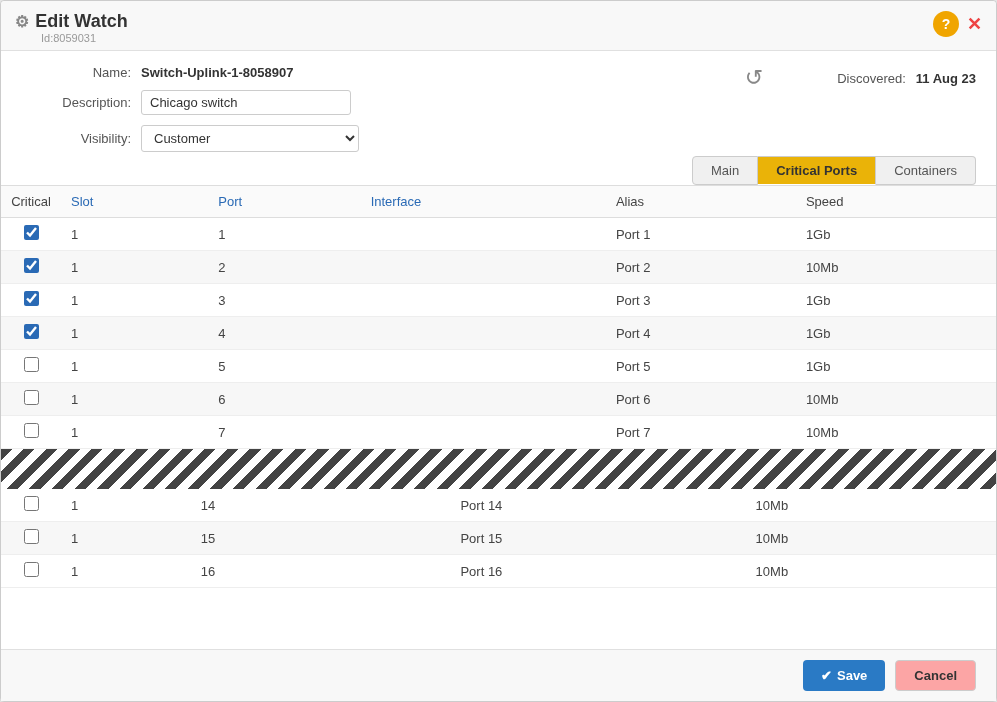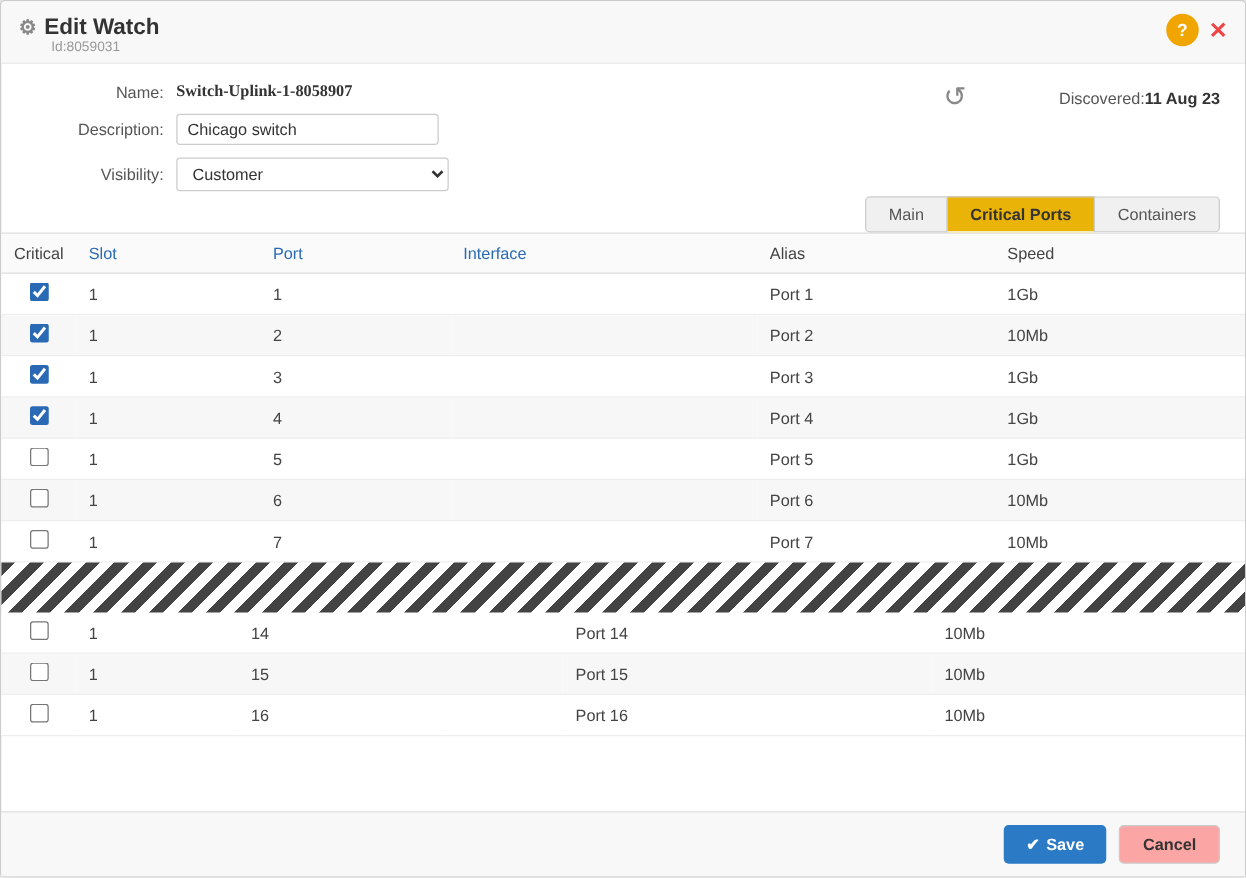--- a/index.html
+++ b/index.html
@@ -83,21 +83,20 @@
     }
     .form-label {
       width: 110px;
       text-align: right;
       color: #555;
       font-weight: normal;
     }
     .form-value {
       font-weight: bold;
       color: #333;
-      font-family: Liberation Serif, serif;
     }
     .form-input {
       border: 1px solid #ccc;
       border-radius: 3px;
       padding: 4px 8px;
       font-size: 13px;
       width: 210px;
       color: #333;
     }
     .form-select {
@@ -106,20 +105,21 @@
       padding: 4px 8px;
       font-size: 13px;
       width: 218px;
       color: #333;
       background: #fff;
     }
     .discovered-area {
       display: flex;
       align-items: center;
       margin-left: 60px;
+      gap: 10px;
     }
     .discovered-label {
       color: #555;
     }
     .discovered-value {
       font-weight: bold;
       color: #333;
     }
     .reset-btn {
       background: none;

